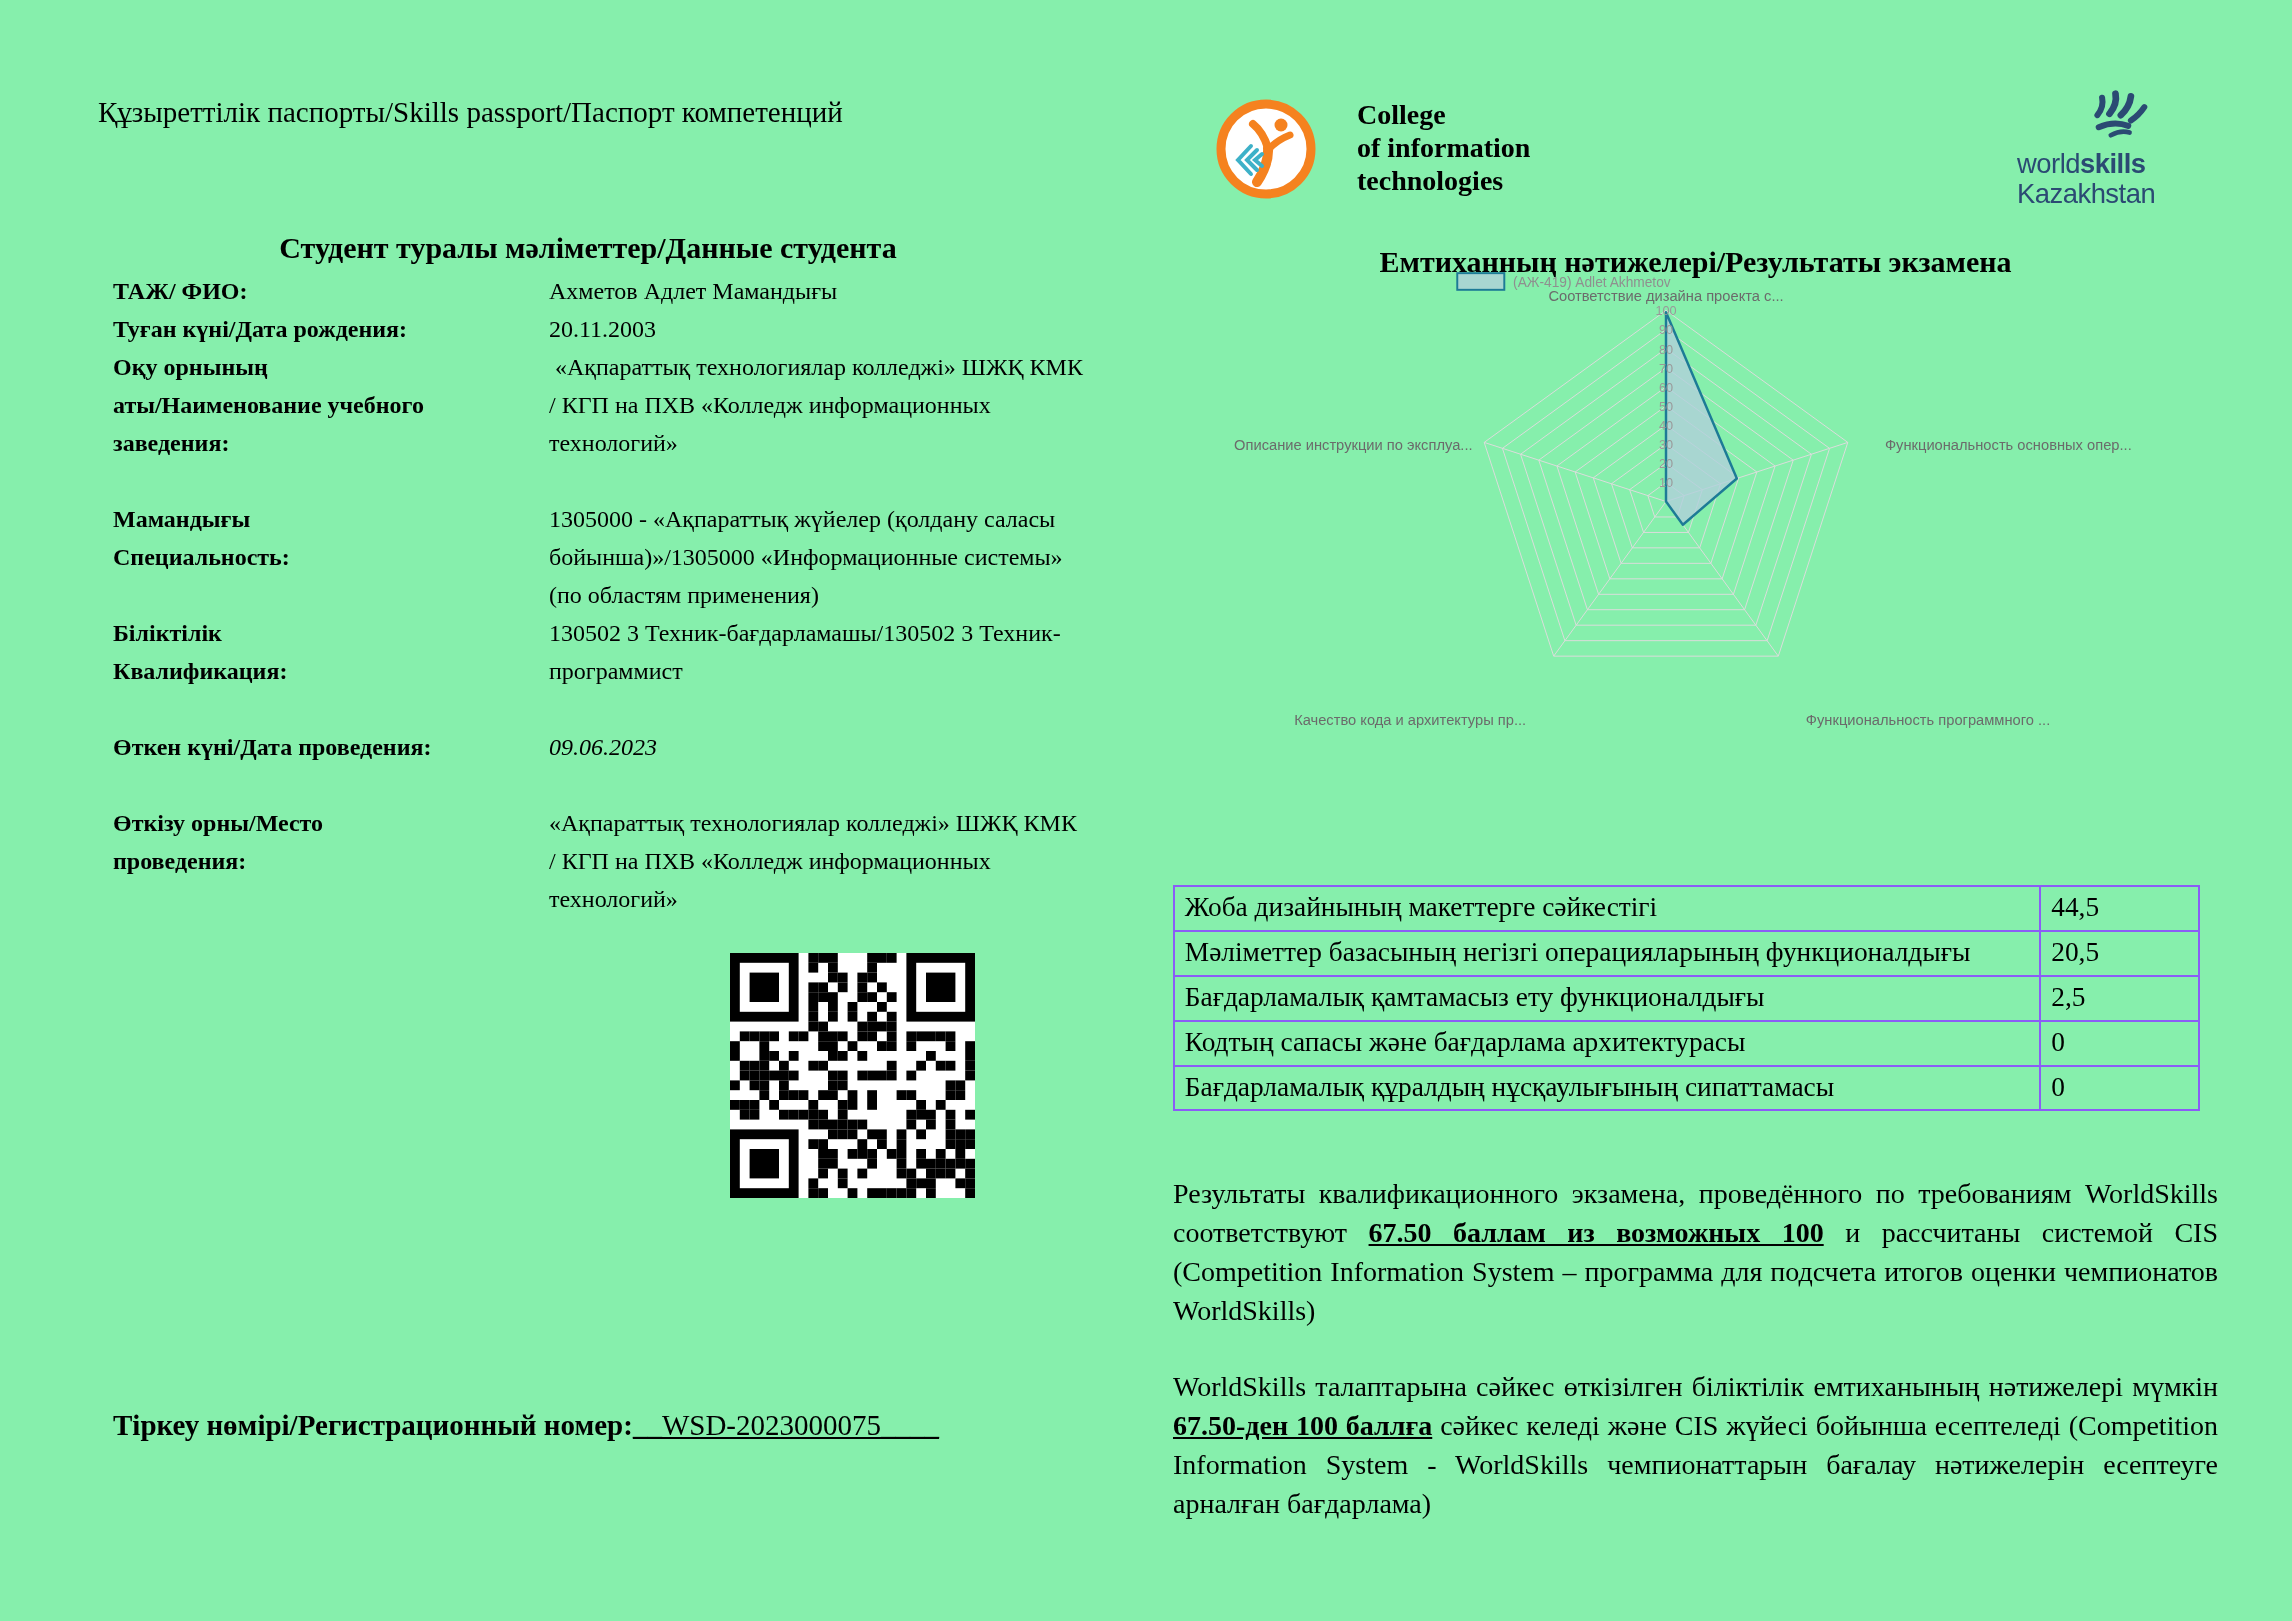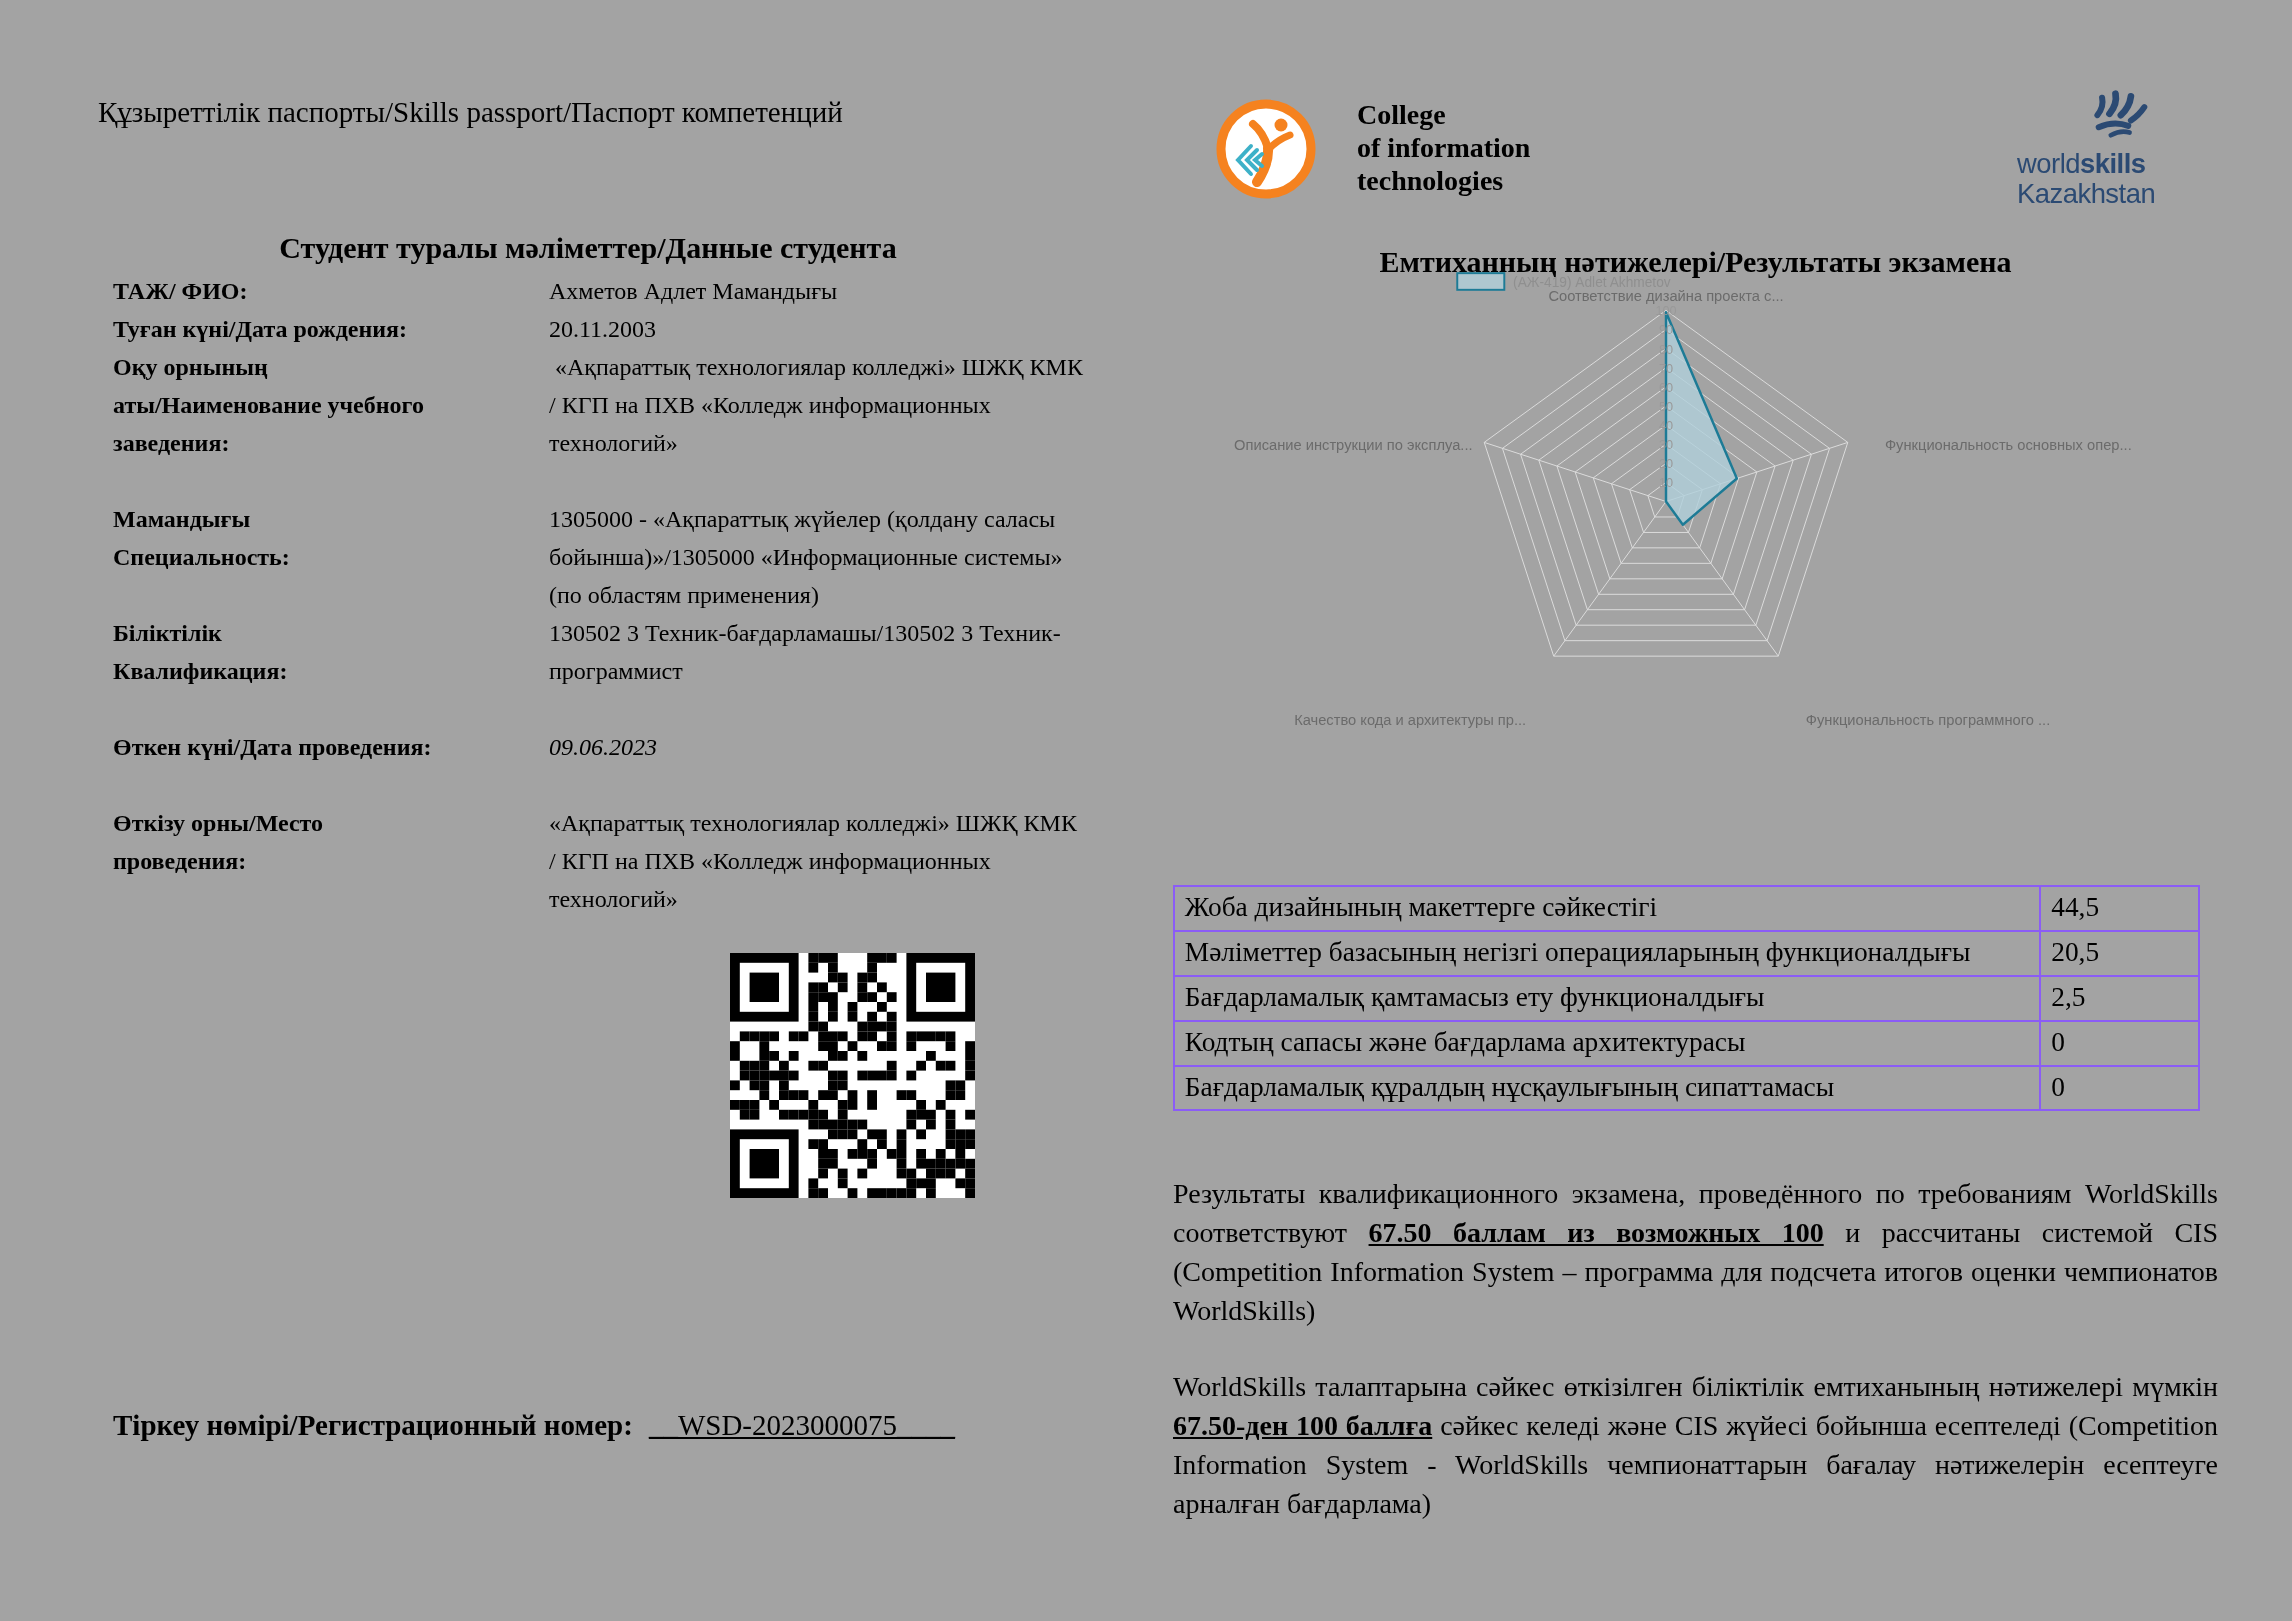--- a/index.html
+++ b/index.html
@@ -1,32 +1,32 @@
 <!DOCTYPE html>
 <html><head>
 <meta charset="utf-8">
 <style>
   html,body{margin:0;padding:0;background:#fff;}
-  .page{position:relative;width:2293px;height:1621px;background:#a3a3a3;overflow:hidden;
+  .page{position:relative;width:2293px;height:1621px;background:#86efac;overflow:hidden;
         font-family:"Liberation Serif","DejaVu Serif",serif;color:#000;}
 
   
   .page-title{position:absolute;left:98px;top:96px;font-size:29px;}
   .student-heading{position:absolute;left:98px;top:231px;width:980px;text-align:center;
                    font-weight:bold;font-size:30px;}
   .fields{position:absolute;left:113px;top:272px;width:975px;font-size:24px;line-height:38px;}
   .field-row{display:flex;}
   .field-row.gap-after{margin-bottom:38px;}
   .field-label{width:436px;flex:0 0 436px;font-weight:bold;white-space:pre-wrap;}
   .field-value{flex:1;white-space:pre-wrap;}
   .field-value.italic{font-style:italic;}
   .qr-wrap{position:absolute;left:730px;top:953px;width:245px;height:245px;}
   .registration{position:absolute;left:113px;top:1409px;font-size:29px;}
   .reg-label{font-weight:bold;}
-  .reg-value{text-decoration:underline;margin-left:16px;}
+  .reg-value{text-decoration:underline;}
 
   
   .college-logo{position:absolute;left:1211px;top:94px;width:110px;height:110px;}
   .college-name{position:absolute;left:1357px;top:98px;font-weight:bold;font-size:28px;line-height:33px;}
   .ws-logo{position:absolute;left:2017px;top:88px;width:216px;}
   .ws-icon{display:block;margin-left:67px;width:67px;height:61px;}
   .ws-text{font-family:"Liberation Sans","DejaVu Sans",sans-serif;color:#2b4a73;
            font-size:27.4px;line-height:30px;letter-spacing:-0.5px;}
   .ws-text .bold{font-weight:bold;}
   .exam-title{position:absolute;left:1176px;top:245px;width:1039px;text-align:center;

